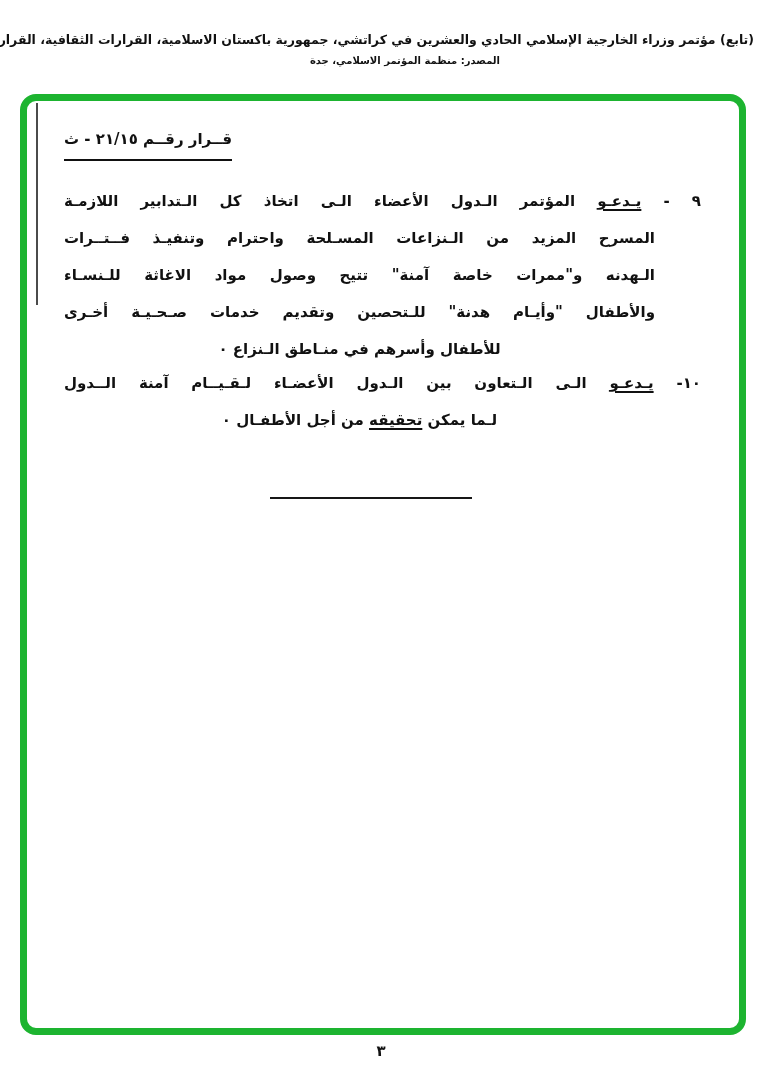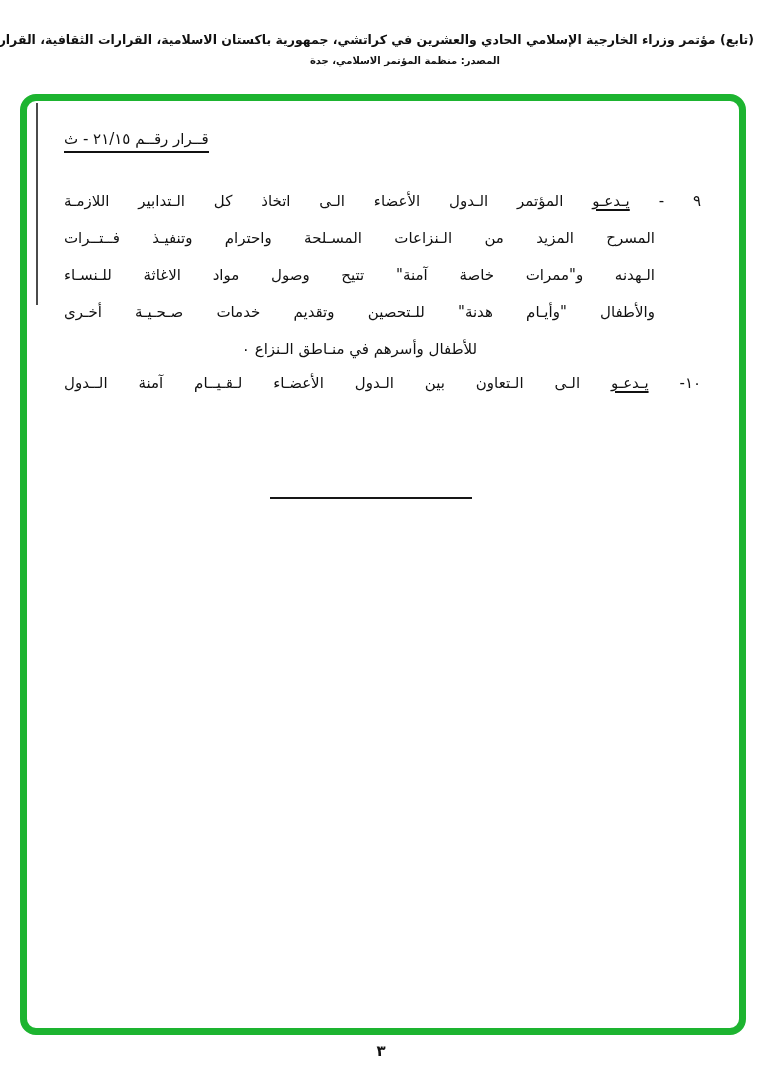--- a/index.html
+++ b/index.html
@@ -51,32 +51,32 @@
     left: 36px; top: 103px;
     width: 2px; height: 202px;
     background: #2b2b2b;
     opacity: 0.85;
   }
   .doc-title {
     position: absolute;
     left: 64px; top: 130px;
     direction: rtl;
     font-size: 15px;
-    font-weight: 400;
+    font-weight: 700;
     border-bottom: 2px solid #111;
-    padding-bottom: 3px;
+    padding-bottom: 11px;
     white-space: nowrap;
   }
   .para {
     position: absolute;
     left: 64px;
     width: 637px;
     direction: rtl;
     font-size: 15px;
-    font-weight: 400;
+    font-weight: 700;
   }
   .para .line {
     height: 37px;
     line-height: 30px;
     overflow: hidden;
     text-align: justify;
     text-align-last: justify;
   }
   .para .indent { padding-right: 46px; }
   .para .lastline {
@@ -120,19 +120,20 @@
   <div class="para" style="top: 186px;">
     <div class="line"><span>٩ - </span><span class="u">يـدعـو</span><span> المؤتمر الـدول الأعضاء الـى اتخاذ كل الـتدابير اللازمـة</span></div>
     <div class="line indent">المسرح المزيد من الـنزاعات المسـلحة واحترام وتنفيـذ فــتــرات</div>
     <div class="line indent">الـهدنه و"ممرات خاصة آمنة" تتيح وصول مواد الاغاثة للـنسـاء</div>
     <div class="line indent">والأطفال "وأيـام هدنة" للـتحصين وتقديم خدمات صـحـيـة أخـرى</div>
     <div class="line lastline">للأطفال وأسرهم في منـاطق الـنزاع ٠</div>
   </div>
 
   <div class="para" style="top: 368px;">
     <div class="line"><span>١٠- </span><span class="u">يـدعـو</span><span> الـى الـتعاون بين الـدول الأعضـاء لـقـيــام آمنة الــدول</span></div>
+    <div class="line lastline"><span>لـما يمكن </span><span class="u">تحقيقه</span><span> من أجل الأطفـال ٠</span></div>
   </div>
 
   <div class="separator"></div>
 
   <div class="page-number">٣</div>
 
 </div>
 
 </body></html>

